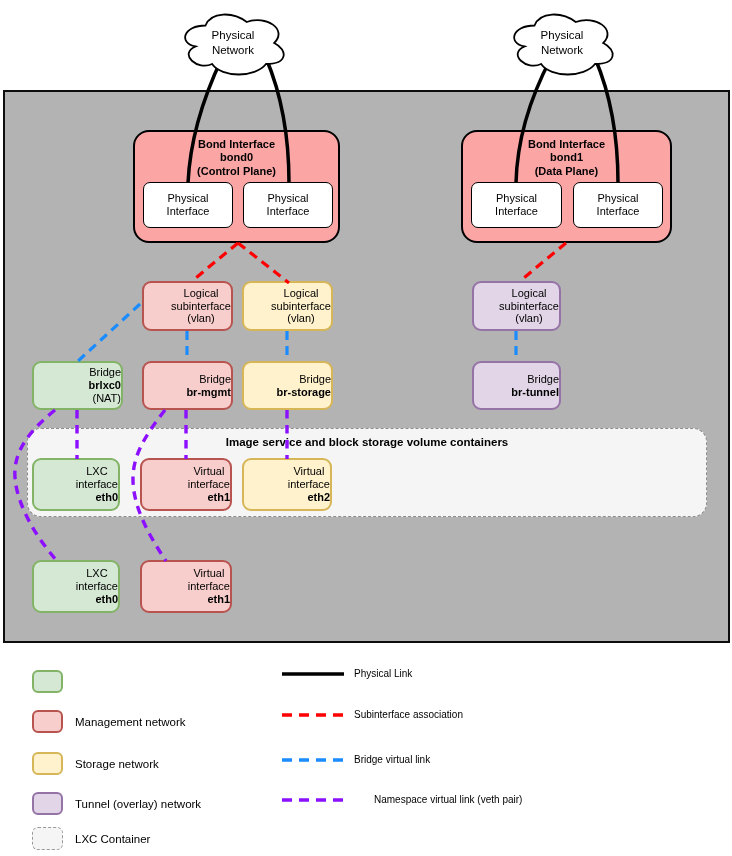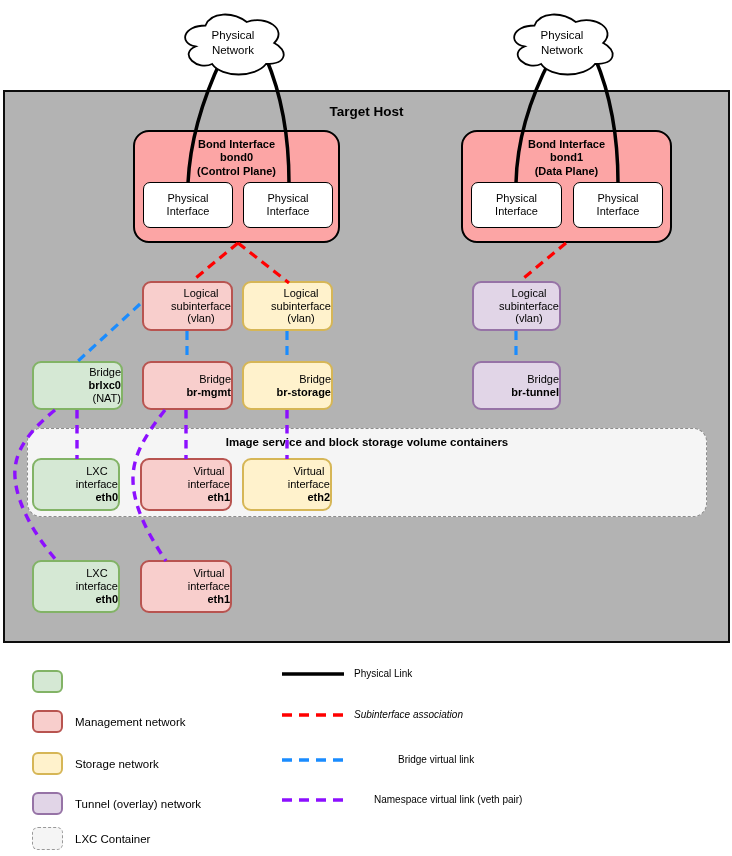--- a/index.html
+++ b/index.html
@@ -33,21 +33,20 @@
   .legend-label{position:absolute;left:75px;font-size:11.5px;line-height:1.25;
     white-space:pre-line;z-index:3;}
   .legend-line-label{position:absolute;left:354px;font-size:10px;z-index:3;}
 </style>
 </head>
 <body>
 
 <div class="stage">
 
   <div class="host"></div>
-  <div class="host-label">Target Host</div>
 
   <div class="container-box" style="left:27px;top:428px;width:680px;height:89px;">
     <div class="container-title">Image service and block storage volume containers</div>
   </div>
 
   <div class="bond" style="left:133px;top:130px;width:207px;height:113px;">
     <span>Bond Interface</span><br>
     <b>bond0</b><br>
     <span>(Control Plane)</span>
   </div>
@@ -168,17 +167,17 @@
   <div class="swatch yellow" style="top:752px;"></div>
   <div class="swatch purple" style="top:792px;"></div>
   <div class="swatch lxc" style="top:827px;"></div>
 
   <div class="legend-label" style="top:715px;">Management network</div>
   <div class="legend-label" style="top:757px;">Storage network</div>
   <div class="legend-label" style="top:797px;">Tunnel (overlay) network</div>
   <div class="legend-label" style="top:832px;">LXC Container</div>
 
   <div class="legend-line-label" style="top:668px;">Physical Link</div>
-  <div class="legend-line-label" style="top:709px;font-style:italic;">Subinterface association</div>
-  <div class="legend-line-label" style="top:754px;margin-left:44px;">Bridge virtual link</div>
+  <div class="legend-line-label" style="top:709px;">Subinterface association</div>
+  <div class="legend-line-label" style="top:754px;">Bridge virtual link</div>
   <div class="legend-line-label" style="top:794px;padding-left:20px;">Namespace virtual link (veth pair)</div>
 
 </div>
 
 </body></html>

